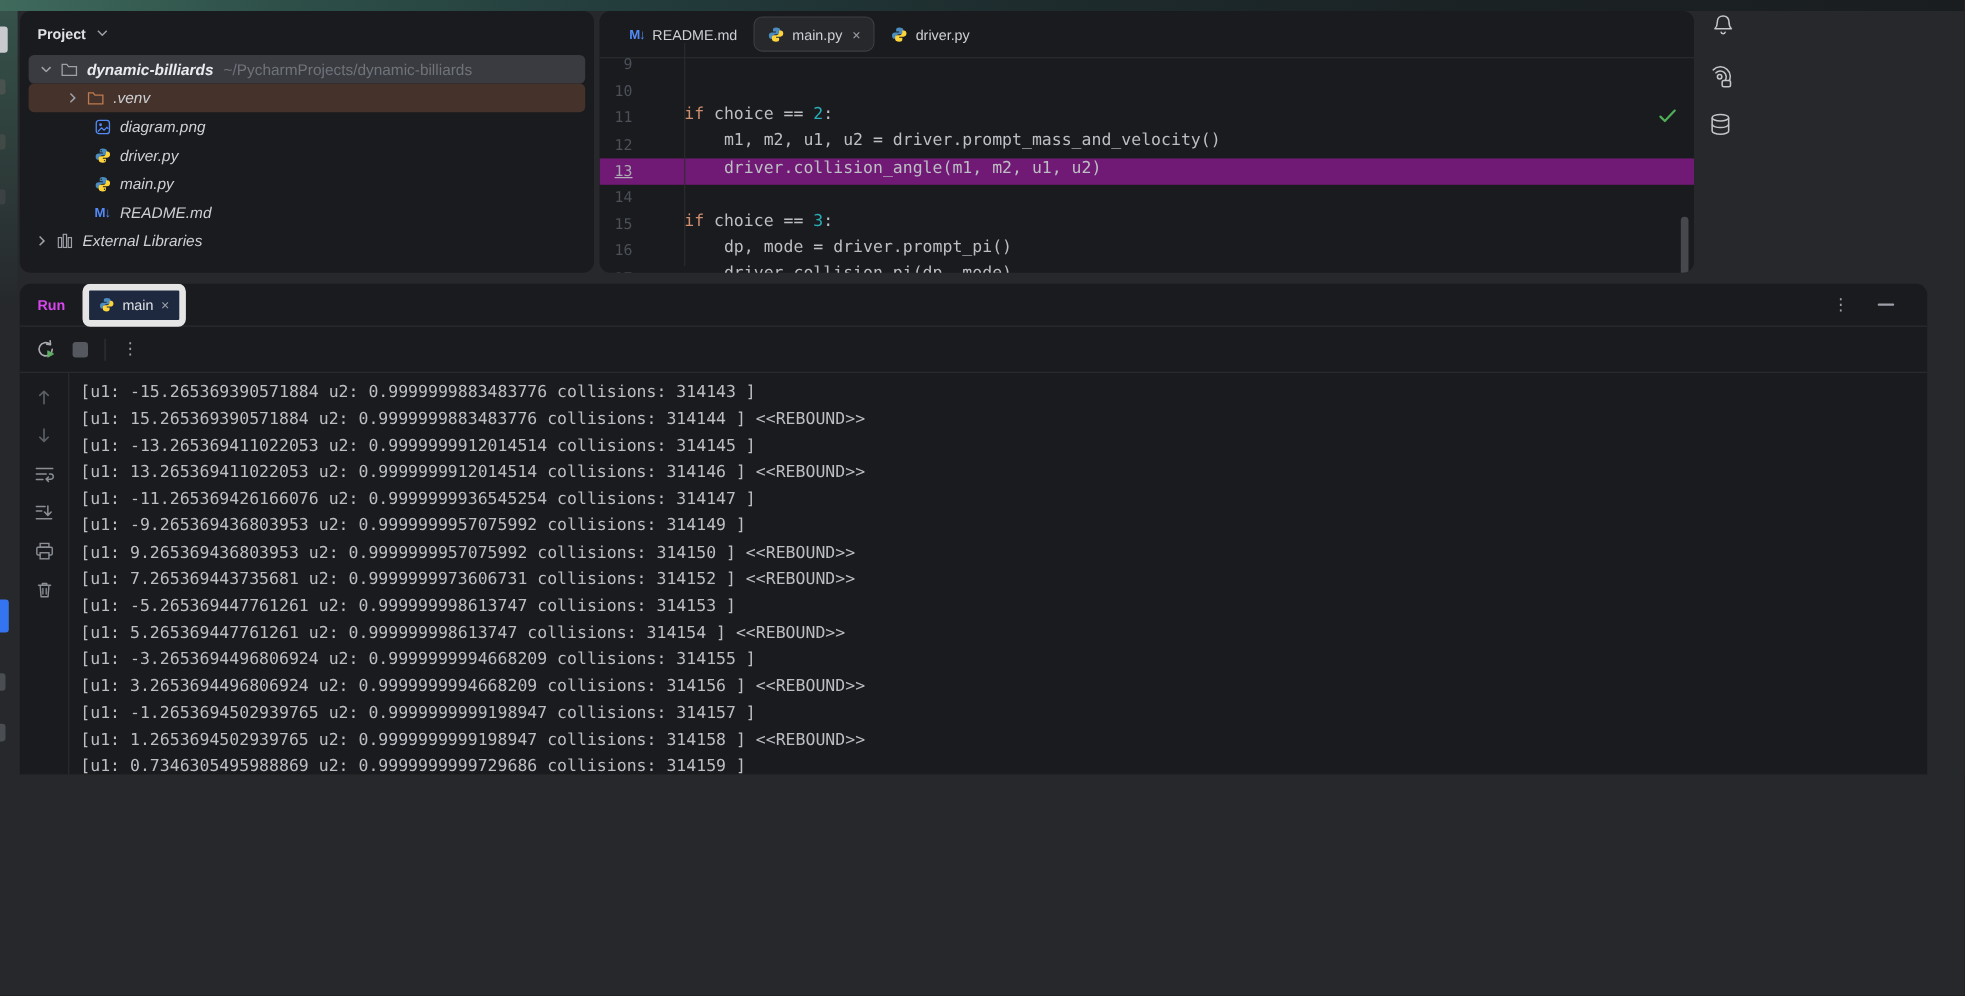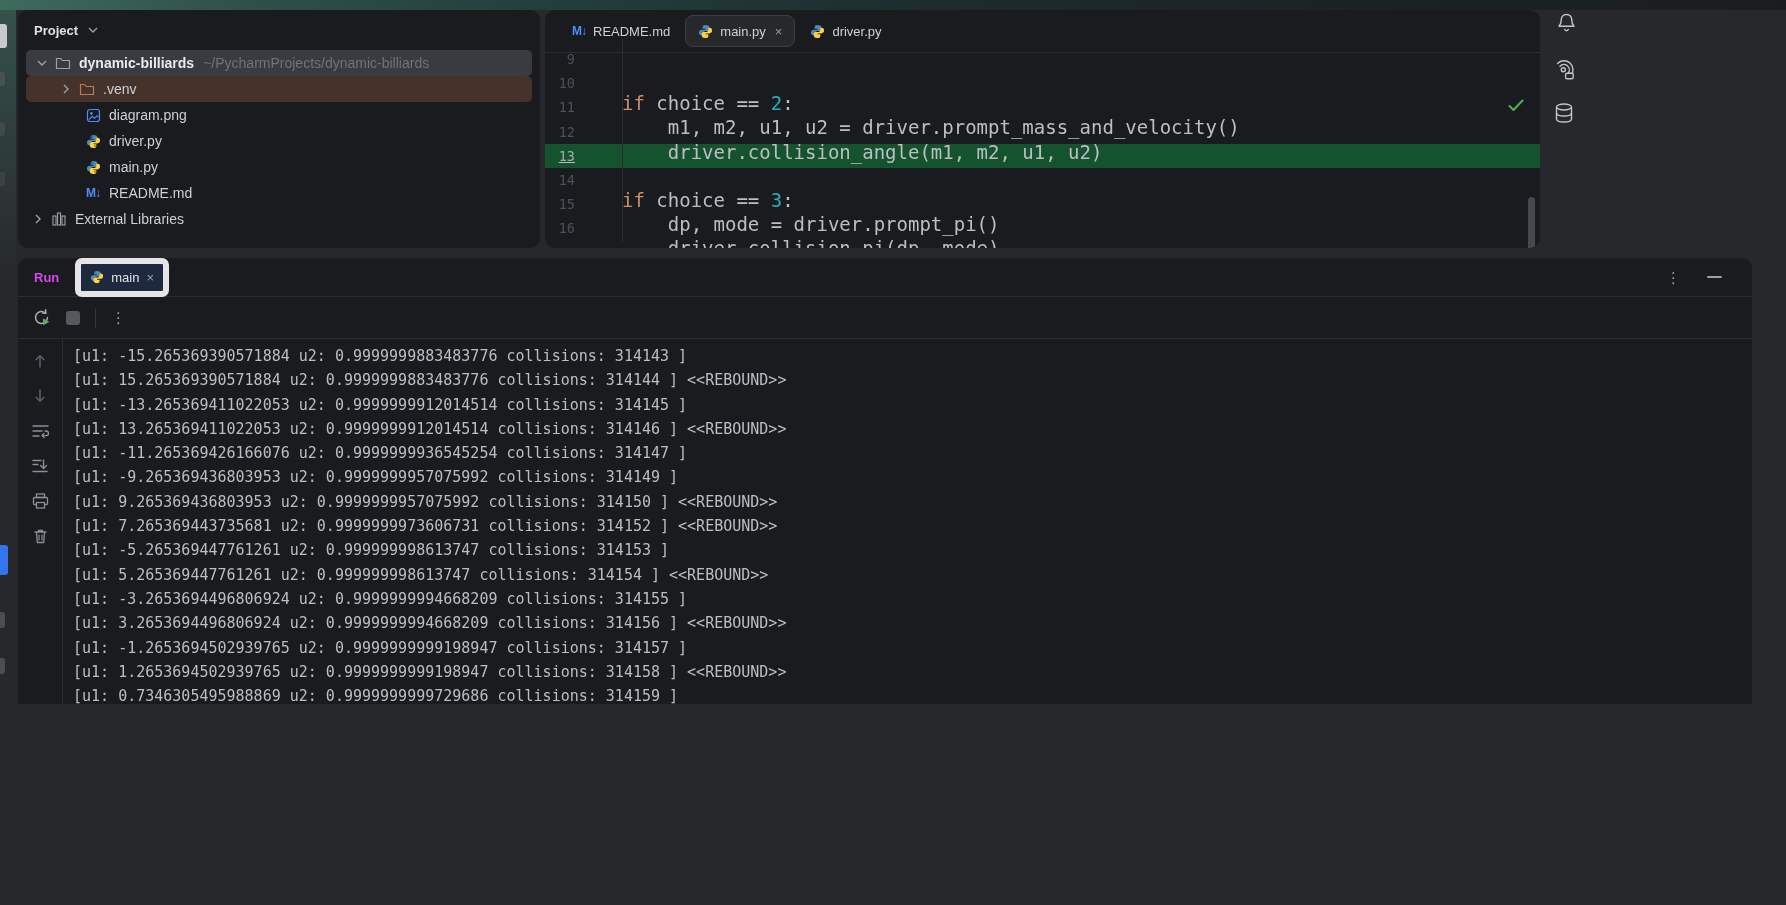--- a/index.html
+++ b/index.html
@@ -19,21 +19,21 @@
   .panel{position:absolute;background:#1A1B1E;border-radius:10px;overflow:hidden;}
   #project-panel{left:18px;top:10px;width:522px;height:238px;}
   #editor-panel{left:545px;top:10px;width:995px;height:238px;}
   #run-panel{left:18px;top:258px;width:1734px;height:647px;border-radius:10px 10px 0 0;}
 
   
   .pp-header{height:40px;display:flex;align-items:center;padding:0 16px;gap:7px;}
   .pp-title{font-size:13px;font-weight:700;color:#DFE1E5;}
   .tree-row{height:26px;display:flex;align-items:center;margin:0 8px;border-radius:5px;
     font-size:14px;color:#CED0D6;white-space:nowrap;}
-  .tree-row .lbl{margin-left:7px;}
+  .tree-row .lbl{margin-left:7px;font-style:italic;}
   .row-selected{background:#393B40;}
   .row-venv{background:#45322B;}
   .chev{display:inline-flex;width:16px;justify-content:center;flex:none;color:#9DA0A8;}
   .ticon{display:inline-flex;width:18px;justify-content:center;flex:none;margin-left:4px;}
   .root-name{font-weight:700;color:#E8EAED;}
   .root-path{color:#6F737A;margin-left:9px;font-size:14px;}
   .ind-root{padding-left:8px;}
   .ind-venv{padding-left:32px;}
   .ind-file{padding-left:54px;}
   .ind-ext{padding-left:4px;}
@@ -43,26 +43,26 @@
   .tabbar{height:42px;display:flex;align-items:center;padding-left:14px;gap:2px;
     border-bottom:1px solid #2B2D31;}
   .tab{display:flex;align-items:center;gap:7px;padding:0 12px;height:30px;
     font-size:13px;color:#CED0D6;border-radius:8px;border:1px solid transparent;}
   .tab.active{background:#26282C;border-color:#3C3E43;}
   .tab .close{color:#9DA0A8;font-size:13px;margin-left:2px;}
   #code-area{position:relative;height:195px;}
   .gutter-sep{position:absolute;left:77px;top:-8px;bottom:0;width:0;border-left:1px solid #2B2D31;}
   .code-row{height:24.2px;display:flex;align-items:center;}
   .code-row:first-child{margin-top:-6px;}
-  .code-row.active{background:#14532d;text-decoration:underline;}
+  .code-row.active{background:#701a75;text-decoration:underline;}
   .ln{width:30px;text-align:right;flex:none;font-family:"DejaVu Sans Mono","Liberation Mono",monospace;
       font-size:13.5px;color:#4B5059;}
   .code-row.active .ln{color:#A8AAB0;}
   .gut{width:47px;flex:none;}
-  .codetext{font-family:"DejaVu Sans Mono","Liberation Mono",monospace;font-size:19px;white-space:pre;color:#BCBEC4;margin-top:40px;}
+  .codetext{font-family:"DejaVu Sans Mono","Liberation Mono",monospace;font-size:15px;white-space:pre;color:#BCBEC4;margin-top:40px;}
   .tok-kw{color:#CF8E6D;}
   .tok-num{color:#2AACB8;}
   .tok-pl{color:#BCBEC4;}
   #inspect-check{position:absolute;right:16px;top:52px;}
   #editor-scrollthumb{position:absolute;right:5px;top:150px;width:7px;height:76px;background:#46484D;border-radius:4px;}
 
   
   .rs-icon{position:absolute;color:#C2C5CA;}
 
   

